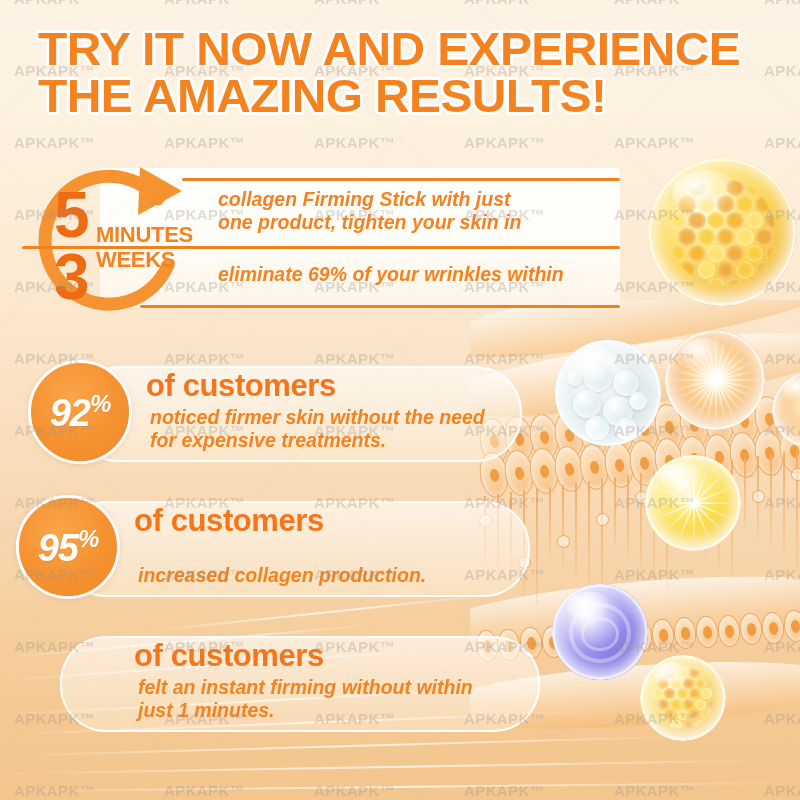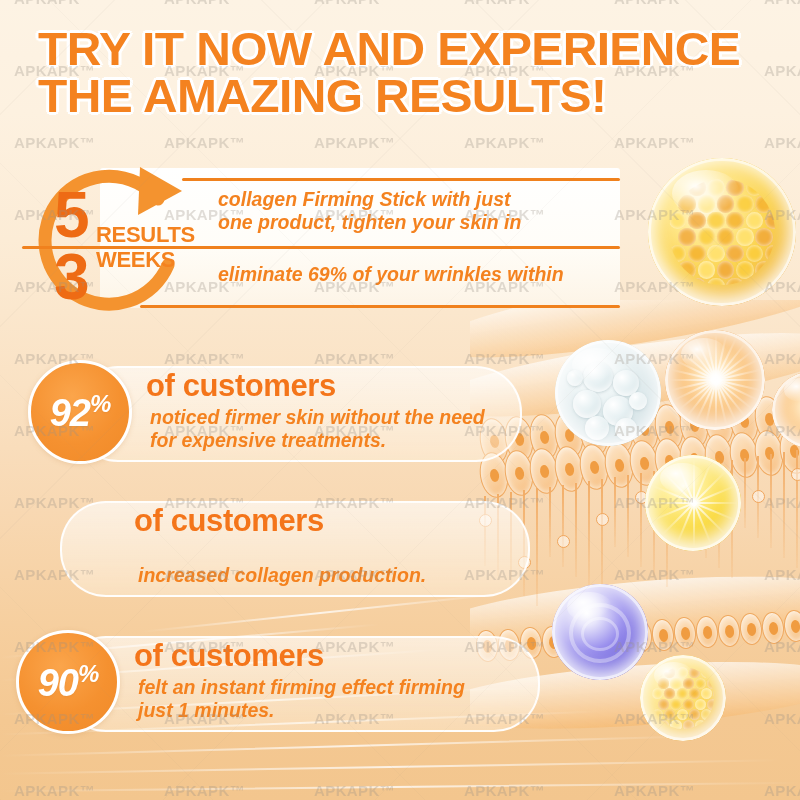--- a/index.html
+++ b/index.html
@@ -479,52 +479,52 @@
     <svg class="circarrow" viewBox="0 0 172 172">
       <path d="M136 44 A64 64 0 1 0 146 110" fill="none" stroke="#f4932f" stroke-width="13" stroke-linecap="round"></path>
       <polygon points="118,12 160,36 116,60" fill="#f4932f"></polygon>
     </svg>
 
     <div class="hline" style="left:160px;top:28px;width:438px;"></div>
     <div class="hline" style="left:0px;top:96px;width:598px;"></div>
     <div class="hline" style="left:118px;top:155px;width:480px;"></div>
 
     <div class="bignum" style="left:32px;top:33px;font-size:64px;">5</div>
-    <div class="unit" style="left:74px;top:72px;">RESULTS</div>
+    <div class="unit" style="left:74px;top:72px;">MINUTES</div>
     <div class="timetxt" style="left:196px;top:61px;">one product, tighten your skin in</div>
     <div class="timetxt" style="left:196px;top:38px;">collagen Firming Stick with just</div>
 
     <div class="bignum" style="left:32px;top:95px;font-size:64px;">3</div>
     <div class="unit" style="left:74px;top:97px;">WEEKS</div>
     <div class="timetxt" style="left:196px;top:113px;">eliminate 69% of your wrinkles within</div>
   </div>
 
   <div class="stat" style="left:28px;top:360px;width:490px;">
     <div class="pill" style="width:446px;"></div>
     <div class="circle">
       <span class="pct"><span>92</span><span class="sm">%</span></span>
     </div>
     <div class="statmain">of customers</div>
     <div class="statsub">noticed firmer skin without the need</div>
     <div class="statsub" style="top:69px;">for expensive treatments.</div>
   </div>
 
   <div class="stat" style="left:16px;top:495px;width:510px;">
     <div class="pill" style="width:466px;"></div>
+    <div class="circle">
+      <span class="pct"><span>95</span><span class="sm">%</span></span>
+    </div>
     <div class="statmain">of customers</div>
     <div class="statsub" style="top:69px;">increased collagen production.</div>
   </div>
 
   <div class="stat" style="left:16px;top:630px;width:520px;">
     <div class="pill" style="width:476px;"></div>
-    <div class="circle">
-      <span class="pct"><span>90</span><span class="sm">%</span></span>
-    </div>
     <div class="statmain">of customers</div>
-    <div class="statsub">felt an instant firming effect firming</div>
+    <div class="statsub">felt an instant firming without within</div>
     <div class="statsub" style="top:69px;">just 1 minutes.</div>
   </div>
 
   <div class="wm">
     <div class="cross"></div>
     <div id="wmlayer">
         <div class="wmtxt" style="left: 14px; top: -10px; color: rgb(154, 145, 134);">APKAPK™</div>
         <div class="wmtxt" style="left: 164px; top: -10px; color: rgb(154, 145, 134);">APKAPK™</div>
         <div class="wmtxt" style="left: 314px; top: -10px; color: rgb(154, 145, 134);">APKAPK™</div>
         <div class="wmtxt" style="left: 464px; top: -10px; color: rgb(154, 145, 134);">APKAPK™</div>

